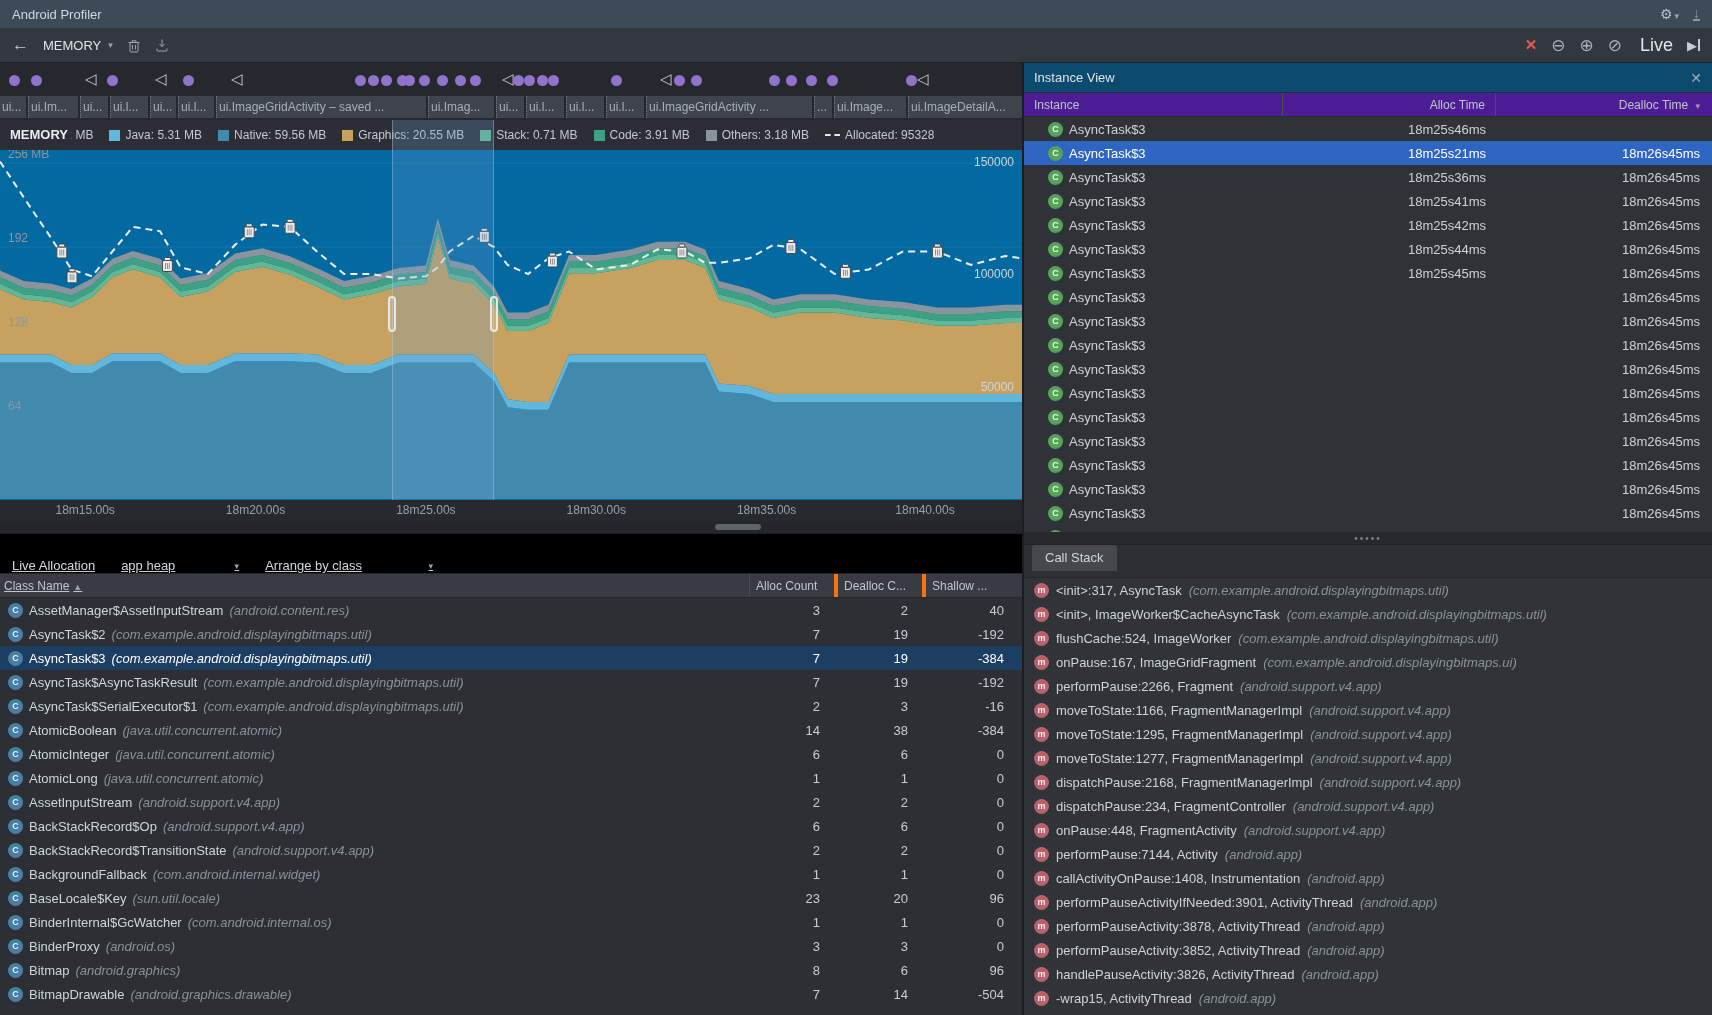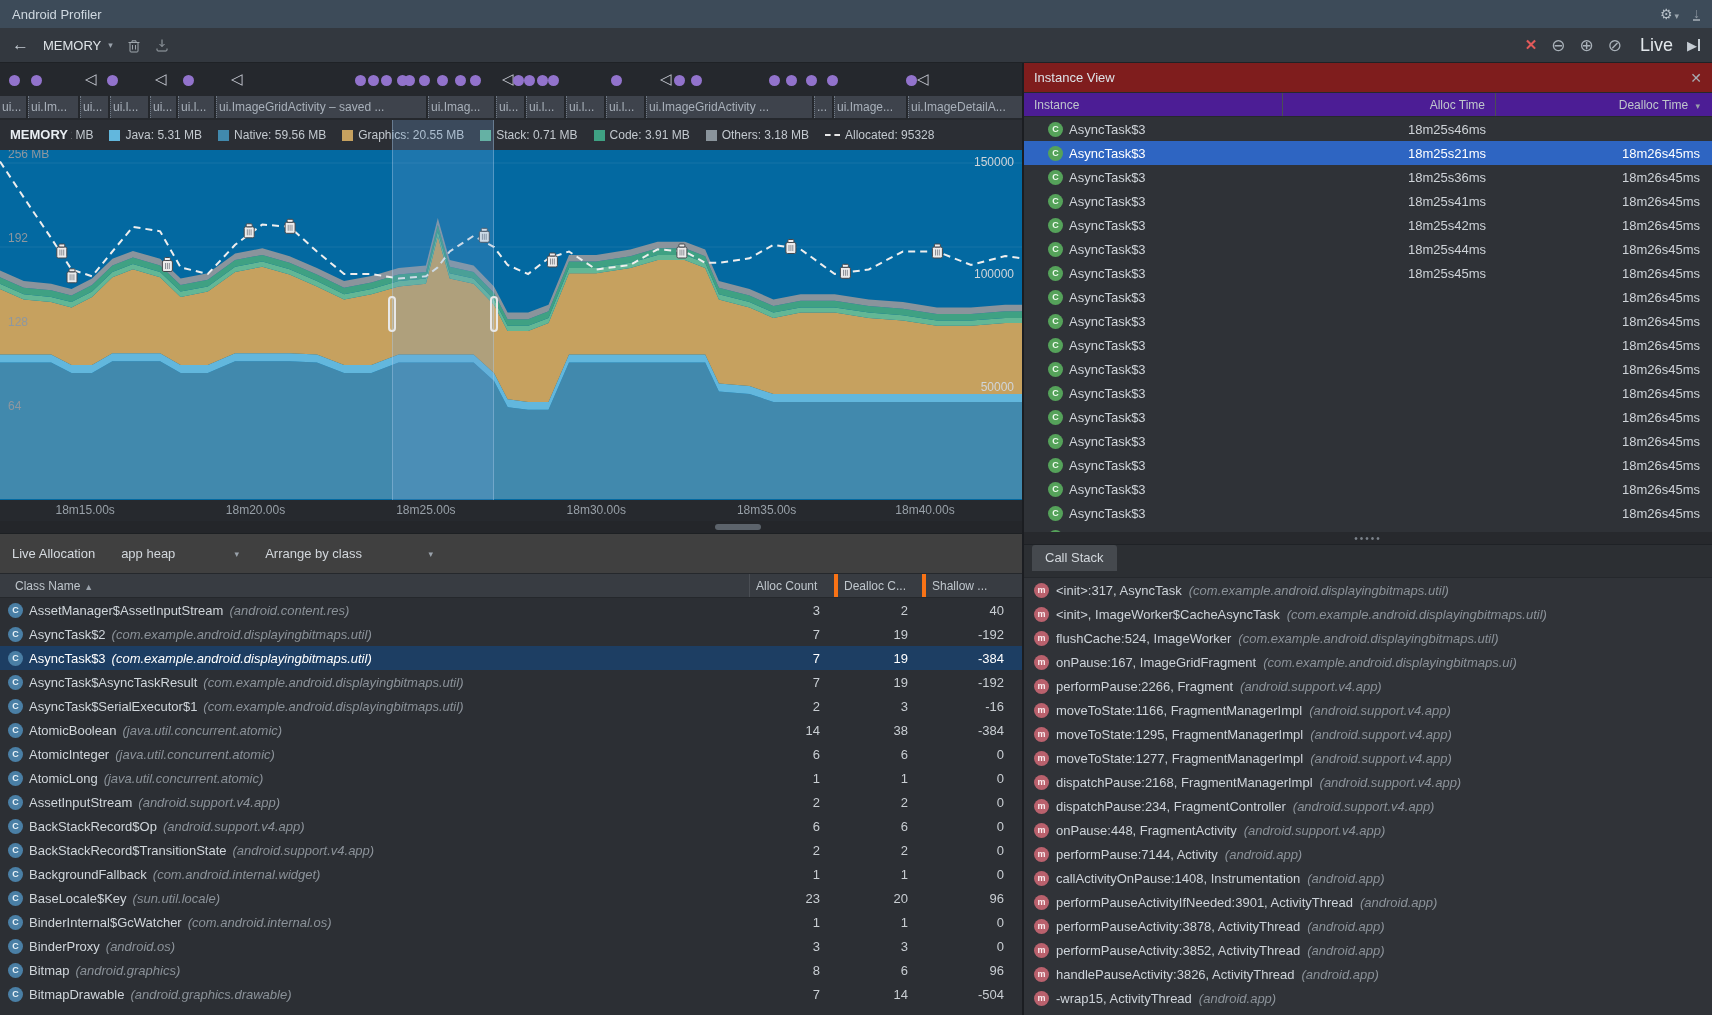--- a/index.html
+++ b/index.html
@@ -50,50 +50,50 @@
   .sw.dash { width:15px; height:0; border-top:2px dashed #e8e8e8; background:none; }
   .chart { position:relative; height:350px; background:#0369a1; }
   .selection { position:absolute; top:0; bottom:0; background:rgba(108,160,212,0.25); border-left:1px solid rgba(190,215,240,0.35); border-right:1px solid rgba(190,215,240,0.35); z-index:5; }
   .sel-handle { position:absolute; top:176px; width:8px; height:36px; border:2px solid #e8e8e8; border-radius:4px; background:rgba(255,255,255,0.15); z-index:6; }
   .xaxis { height:21px; position:relative; background:#26292e; font-size:12px; color:#98a0a8; flex:0 0 auto; }
   .xtick { position:absolute; top:3px; transform:translateX(-50%); }
   .hscroll { height:13px; background:#24262a; position:relative; flex:0 0 auto; border-bottom:1px solid #1d2023; }
   .hthumb { position:absolute; left:715px; top:3px; width:46px; height:6px; border-radius:3px; background:#5c636b; }
 
   
-  .alloc-bar { height:40px; background:#404040; display:flex; align-items:center; gap:26px; padding:0 12px; flex:0 0 auto; border-bottom:1px solid #25282c; }
+  .alloc-bar { height:40px; background:#000000; display:flex; align-items:flex-end; gap:26px; padding:0 12px; flex:0 0 auto; border-bottom:1px solid #25282c;text-decoration:underline; }
   .alloc-title { color:#d6dbe0; }
   .combo { display:flex; align-items:center; justify-content:space-between; color:#d2d7dc; font-size:13px; }
   .combo-heap { width:118px; }
   .combo-arrange { width:168px; }
 
   
   .ctable-header { height:24px; background:#383c42; display:flex; font-size:12px; color:#bfc6cc; flex:0 0 auto; border-bottom:1px solid #25282c; }
-  .h-name { flex:1; padding-left:15px; line-height:24px; border-right:1px solid #4a4e54; }
+  .h-name { flex:1; padding-left:4px; line-height:24px; border-right:1px solid #4a4e54;text-decoration:underline; }
   .h-num { width:88px; padding-left:6px; line-height:24px; border-right:4px solid #f97316; flex:0 0 auto; }
   .h-num.wide { width:96px; border-right:none; }
   .sort-arrow { font-size:9px; color:#9aa2ab; margin-left:4px; }
   .ctable-body { flex:1; min-height:0; overflow:hidden; background:#2c2f34; }
   .crow { height:24px; display:flex; align-items:center; }
   .cell-name { flex:1; display:flex; align-items:center; gap:6px; padding-left:8px; min-width:0; white-space:nowrap; overflow:hidden; }
   .cname { color:#d0d6db; }
   .cpkg { color:#8b9299; font-style:italic; }
   .cell-num { width:88px; text-align:right; padding-right:18px; color:#c9ced3; flex:0 0 auto; }
   .cell-num.wide { width:96px; }
   .crow.selected { background:#1d3e63; }
   .crow.selected .cname, .crow.selected .cpkg, .crow.selected .cell-num { color:#ffffff; }
 
   
   .icon { width:15px; height:15px; border-radius:50%; flex:0 0 auto; display:inline-flex; align-items:center; justify-content:center; font-size:9px; font-weight:bold; }
   .icon-class { background:#4a7fa5; color:#e8f2f8; }
   .icon-inst { background:#55a25a; color:#eefbee; }
   .icon-method { background:#b9616d; color:#fbeef0; }
 
   
-  .iv-titlebar { height:30px; background:#7f1d1d; display:flex; align-items:center; padding:0 10px; color:#dde2e7; border-bottom:1px solid #26292d; flex:0 0 auto; }
+  .iv-titlebar { height:30px; background:#0c4a6e; display:flex; align-items:center; padding:0 10px; color:#dde2e7; border-bottom:1px solid #26292d; flex:0 0 auto; }
   .iv-close { margin-left:auto; color:#a7adb3; font-size:14px; }
   .iv-header { height:24px; background:#4c1d95; display:flex; font-size:12px; border-bottom:1px solid #26292d; flex:0 0 auto; color:#bfc6cc; }
   .ivh-name { width:259px; padding-left:10px; line-height:24px; border-right:1px solid #4a4e54; flex:0 0 auto; }
   .ivh-alloc { width:213px; text-align:right; padding-right:10px; line-height:24px; border-right:1px solid #4a4e54; flex:0 0 auto; }
   .ivh-dealloc { flex:1; text-align:right; padding-right:12px; line-height:24px; }
   .instance-list { height:415px; flex:0 0 auto; overflow:hidden; }
   .ivrow { height:24px; display:flex; align-items:center; color:#ced3d8; }
   .ivrow.selected { background:#2e65c2; color:#ffffff; }
   .iv-name { width:259px; display:flex; align-items:center; gap:6px; padding-left:24px; flex:0 0 auto; white-space:nowrap; overflow:hidden; }
   .iv-alloc { width:213px; text-align:right; padding-right:10px; flex:0 0 auto; }

